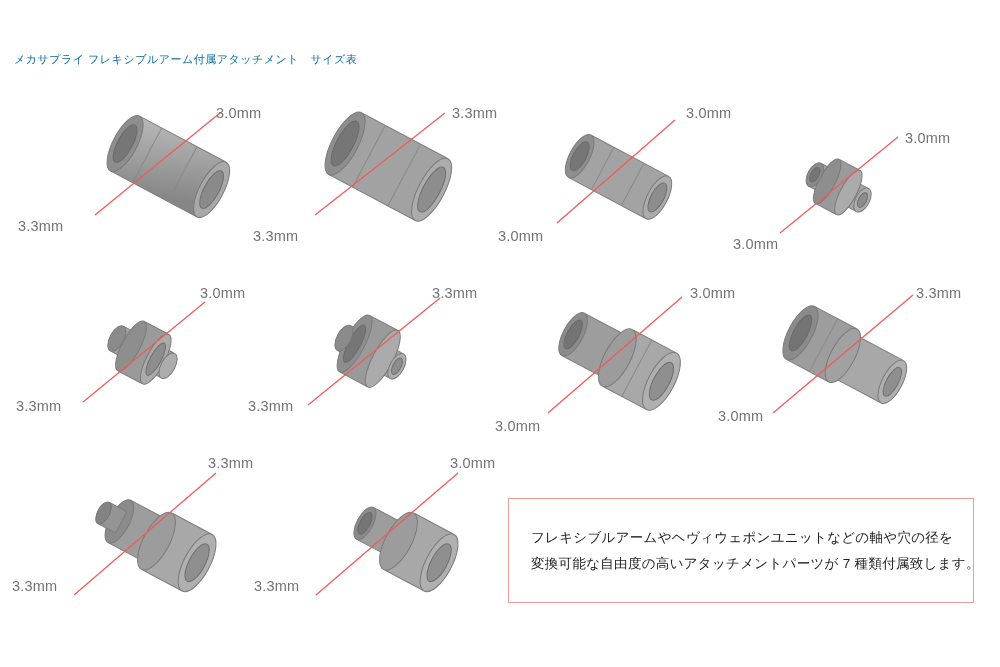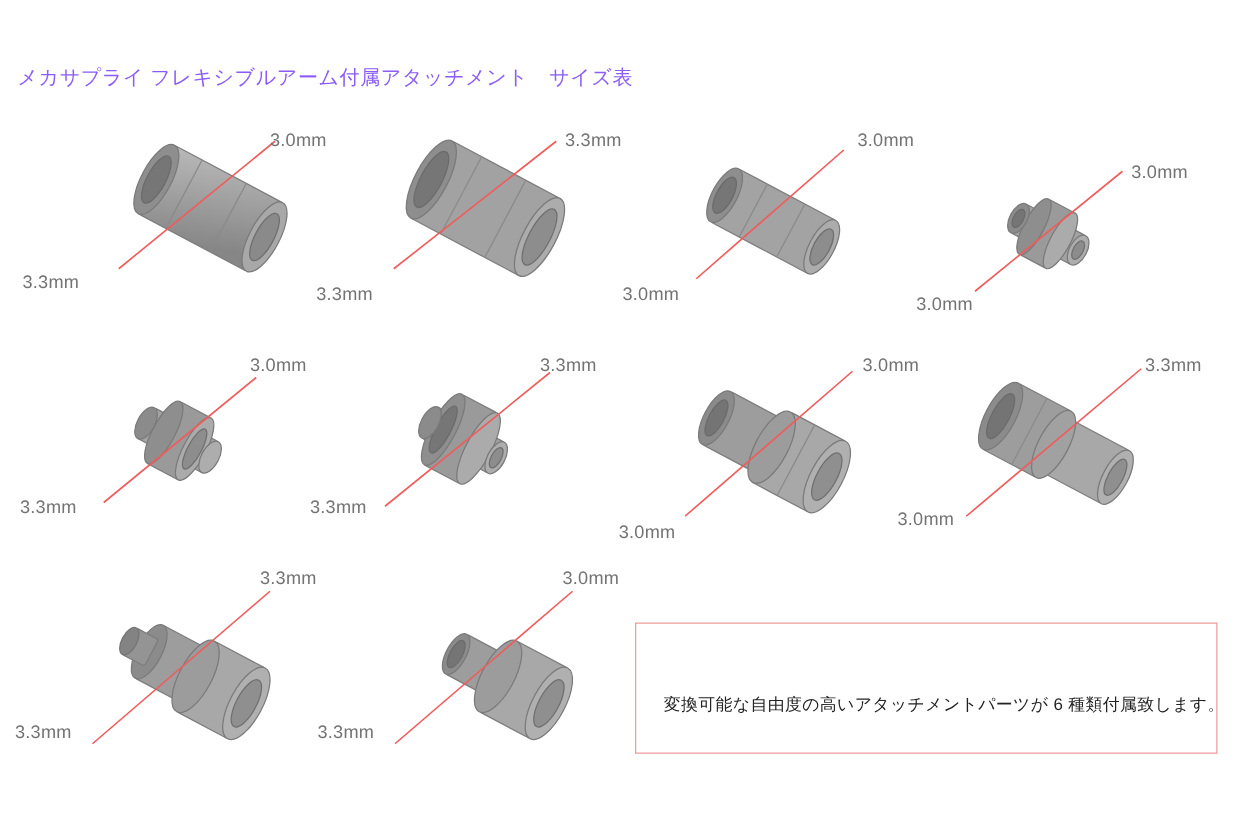--- a/index.html
+++ b/index.html
@@ -12,24 +12,24 @@
     height: 667px;
     position: relative;
     font-family: "Liberation Sans", sans-serif;
     color: #1a1a1a;
     overflow: hidden;
   }
   #page-title {
     position: absolute;
     left: 14px;
     top: 52px;
-    font-size: 16px;
+    font-size: 11px;
     letter-spacing: 0.5px;
     white-space: pre;
-    color: #8b5cf6;
+    color: #0369a1;
   }
   .part {
     position: absolute;
   }
   .label {
     position: absolute;
     font-size: 14.5px;
     color: #737373;
     white-space: nowrap;
     letter-spacing: 0.2px;
@@ -237,14 +237,15 @@
       <ellipse cx="136" cy="74" rx="13" ry="32" fill="#b0b0b0" stroke="#7a7a7a" stroke-width="1"></ellipse>
       <ellipse cx="136" cy="74" rx="8" ry="21" fill="#8f8f8f" stroke="#6f6f6f" stroke-width="1"></ellipse>
     </g>
     <line x1="6" y1="130" x2="148" y2="8" stroke="#f05b5b" stroke-width="1.3"></line>
   </svg>
 </div>
 <div class="label" style="left:450px; top:455px;">3.0mm</div>
 <div class="label" style="left:254px; top:578px;">3.3mm</div>
 
 <div class="note-box">
-  <div class="note-line l2">変換可能な自由度の高いアタッチメントパーツが 6 種類付属致します。</div>
+  <div class="note-line l1">フレキシブルアームやヘヴィウェポンユニットなどの軸や穴の径を</div>
+  <div class="note-line l2">変換可能な自由度の高いアタッチメントパーツが 7 種類付属致します。</div>
 </div>
 
 </body></html>

